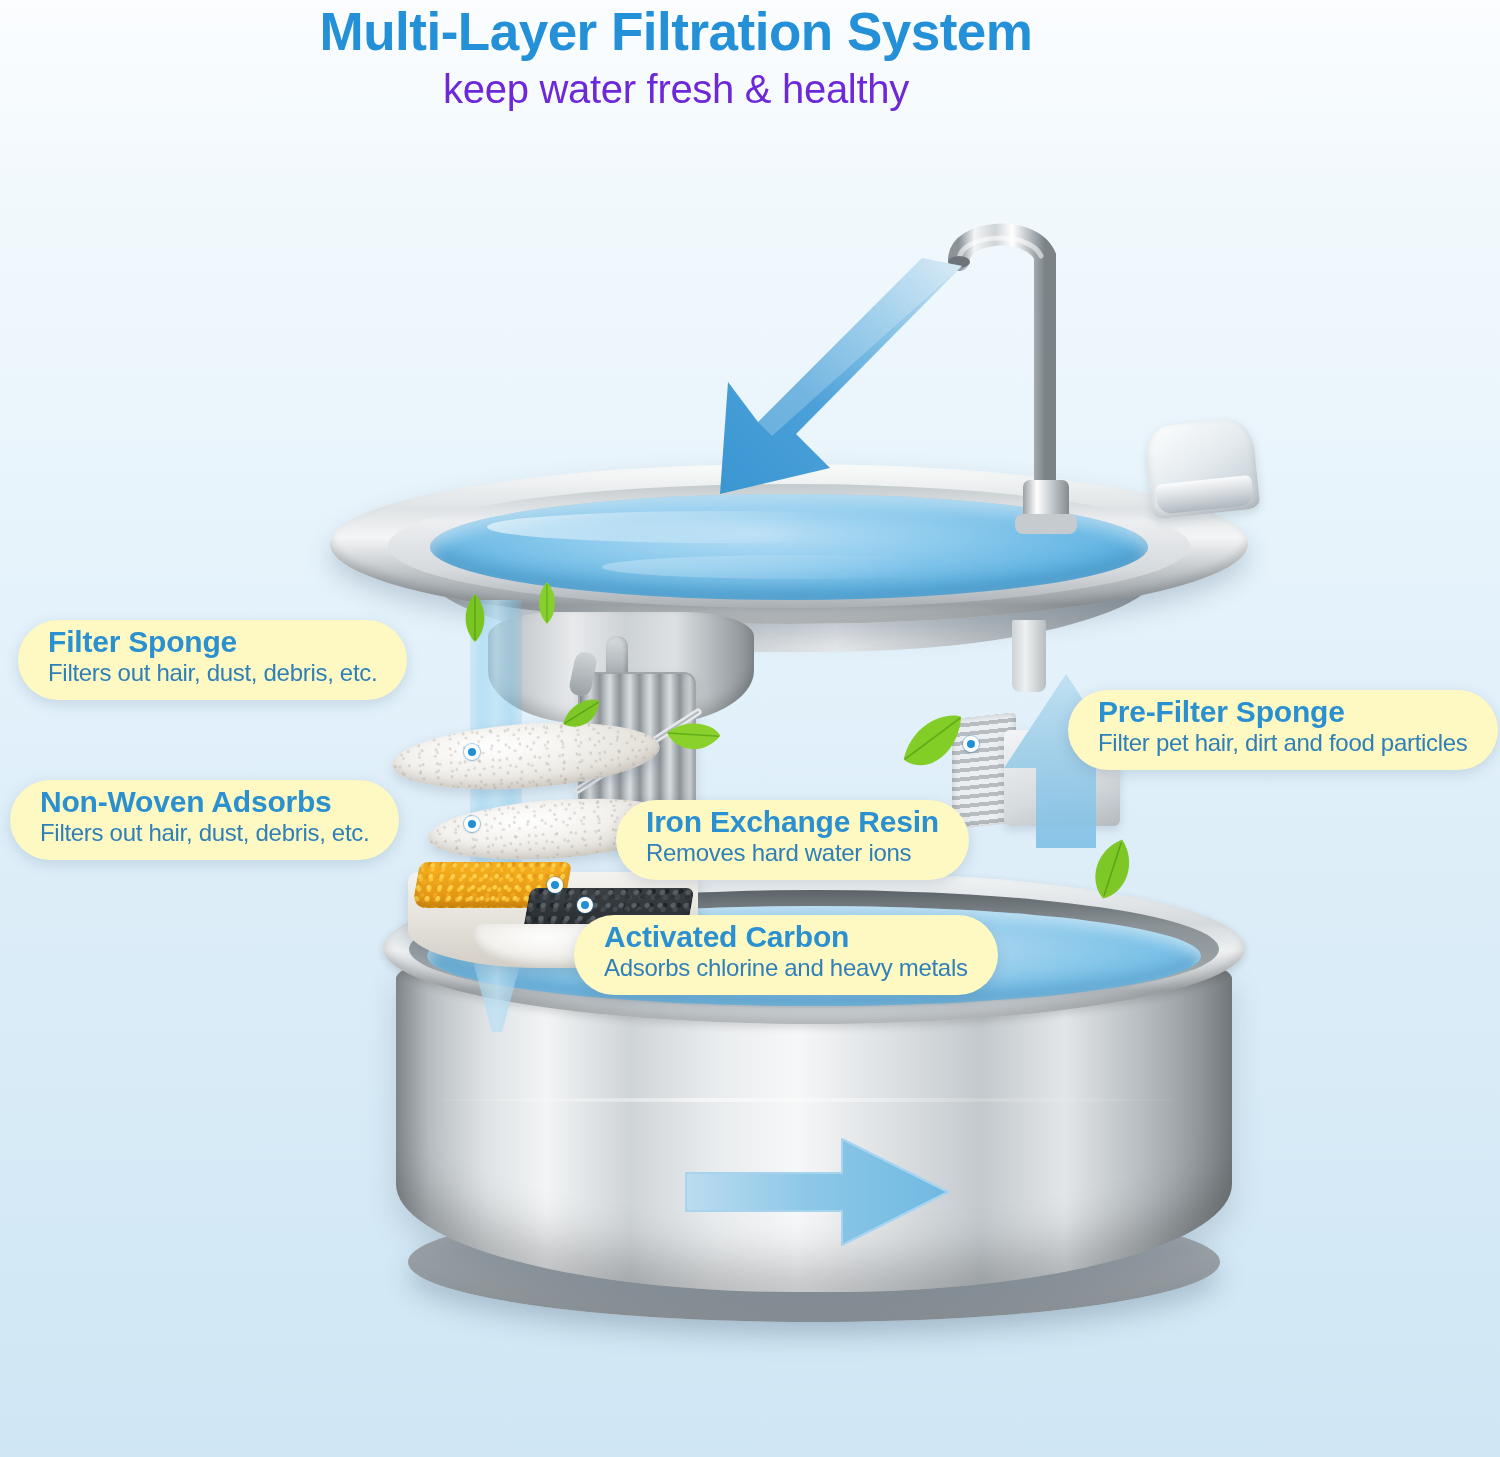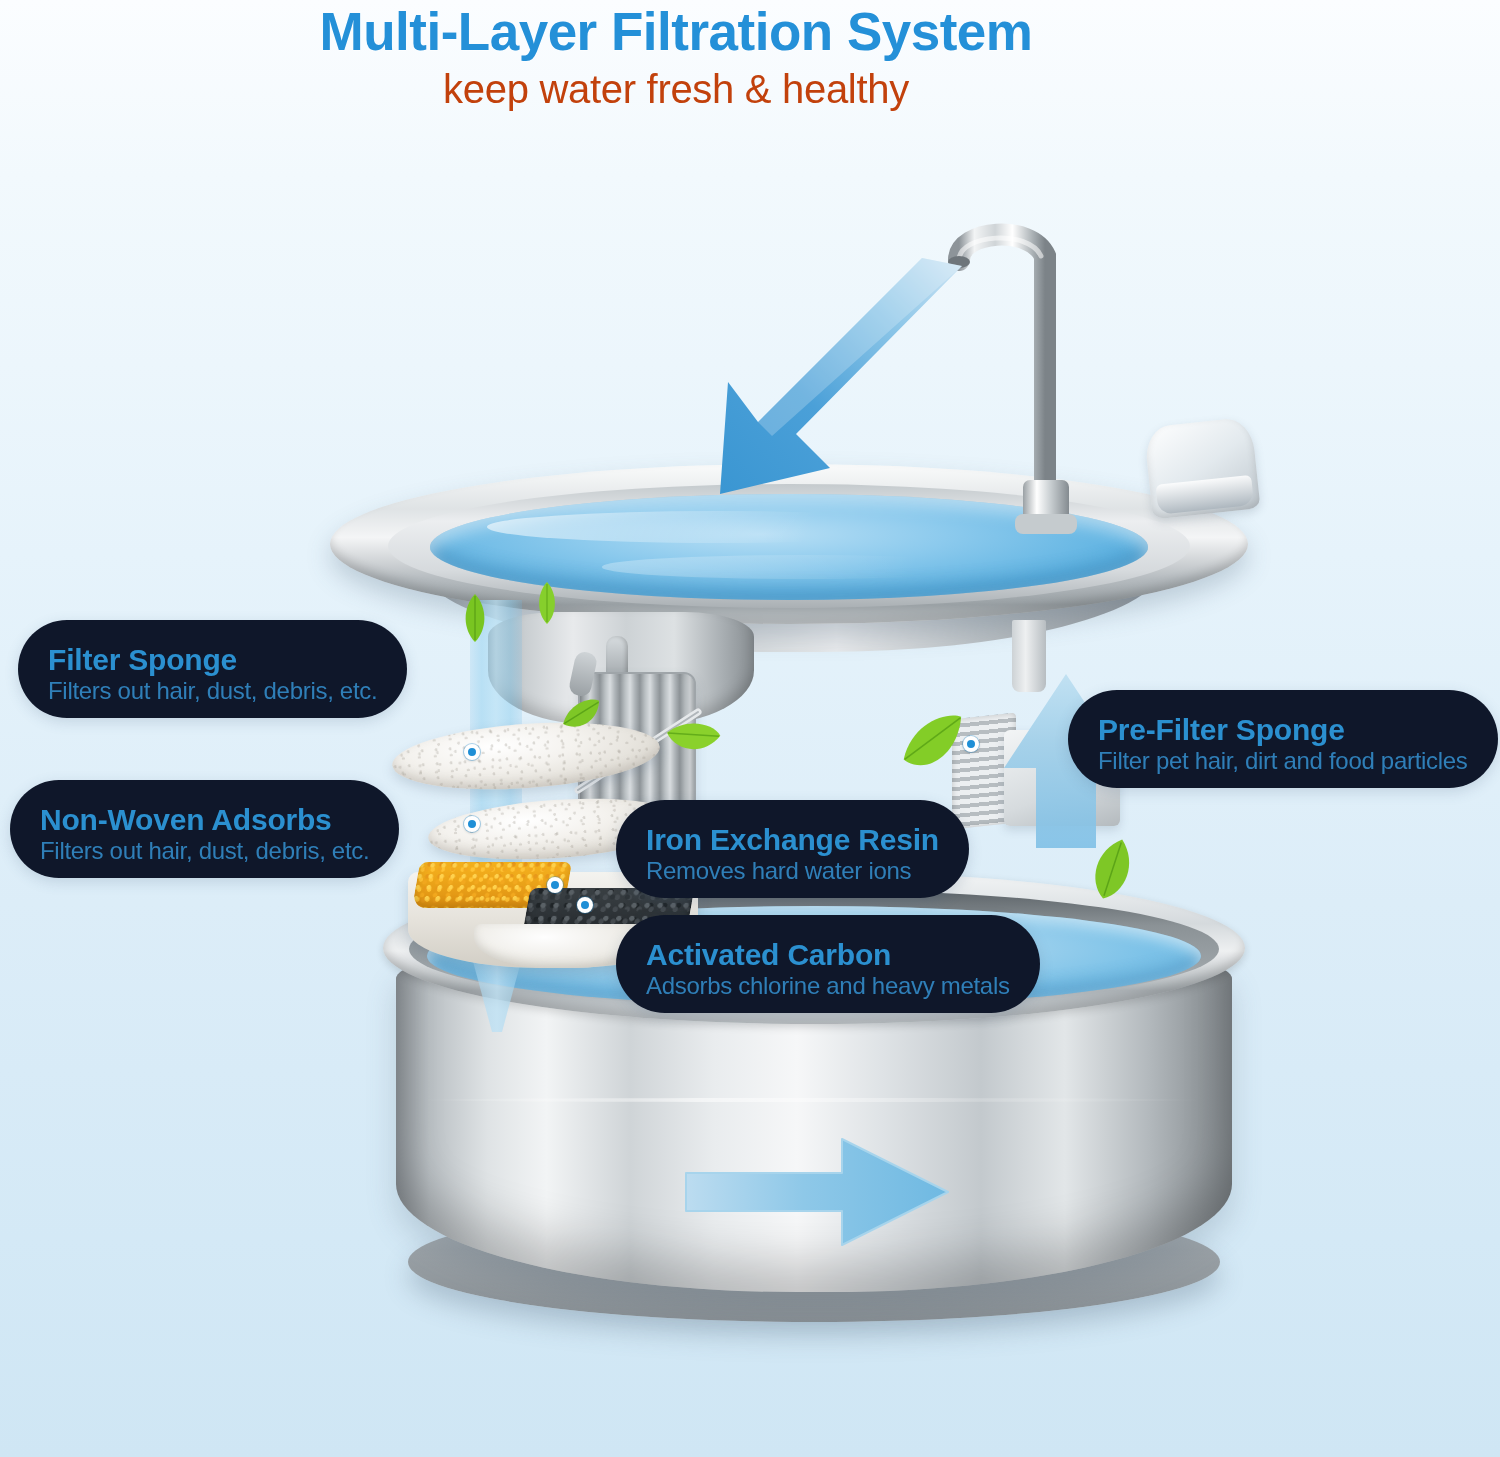--- a/index.html
+++ b/index.html
@@ -13,21 +13,21 @@
   }
 
   
   .header { position:absolute; top:0; left:0; width:1352px; text-align:center; padding-top:4px; }
   .title {
     font-size:53px; font-weight:bold; color:#2490d8;
     letter-spacing:-0.5px; line-height:1.05;
     text-shadow: 0 1px 0 rgba(255,255,255,.6);
   }
   .subtitle {
-    font-size:40px; color:#c2410c; font-weight:400;
+    font-size:40px; color:#6d28d9; font-weight:400;
     letter-spacing:-0.3px; line-height:1.25; margin-top:4px;
   }
 
   
   .stage { position:absolute; left:0; top:0; width:1500px; height:1457px; }
   .layer { position:absolute; }
 
   
   .lower-bowl { left:383px; top:872px; width:862px; height:480px; }
   .lb-body {
@@ -272,40 +272,40 @@
     border:4px solid #ffffff;
     box-shadow: 0 0 0 1px rgba(31,143,214,.35), 0 1px 3px rgba(0,0,0,.2);
   }
 
   
   .leaf { position:absolute; }
 
   
   .pill {
     position:absolute;
-    background:#0f172a;
+    background:#fef9c3;
     border-radius:999px;
-    padding:23px 30px 14px 30px;
+    padding:5px 30px 14px 30px;
     box-shadow: 0 4px 14px rgba(60,90,120,.18);
     white-space:nowrap;
   }
   .pill-title {
     font-size:30px; font-weight:bold; color:#2b90d0;
     line-height:1.12; letter-spacing:-0.2px;
   }
   .pill-desc {
     font-size:24px; color:#2f7fb8; font-weight:400;
     line-height:1.16; letter-spacing:-0.3px;
   }
 
   .pill-filter-sponge   { left:18px;   top:620px; }
   .pill-non-woven       { left:10px;   top:780px; }
   .pill-pre-filter      { left:1068px; top:690px; }
   .pill-iron-resin      { left:616px;  top:800px; }
-  .pill-activated-carbon{ left:616px;  top:915px; }
+  .pill-activated-carbon{ left:574px;  top:915px; }
 </style>
 </head>
 <body>
 
 <div class="header">
   <div class="title">Multi-Layer Filtration System</div>
   <div class="subtitle">keep water fresh &amp; healthy</div>
 </div>
 
 <div class="stage">

